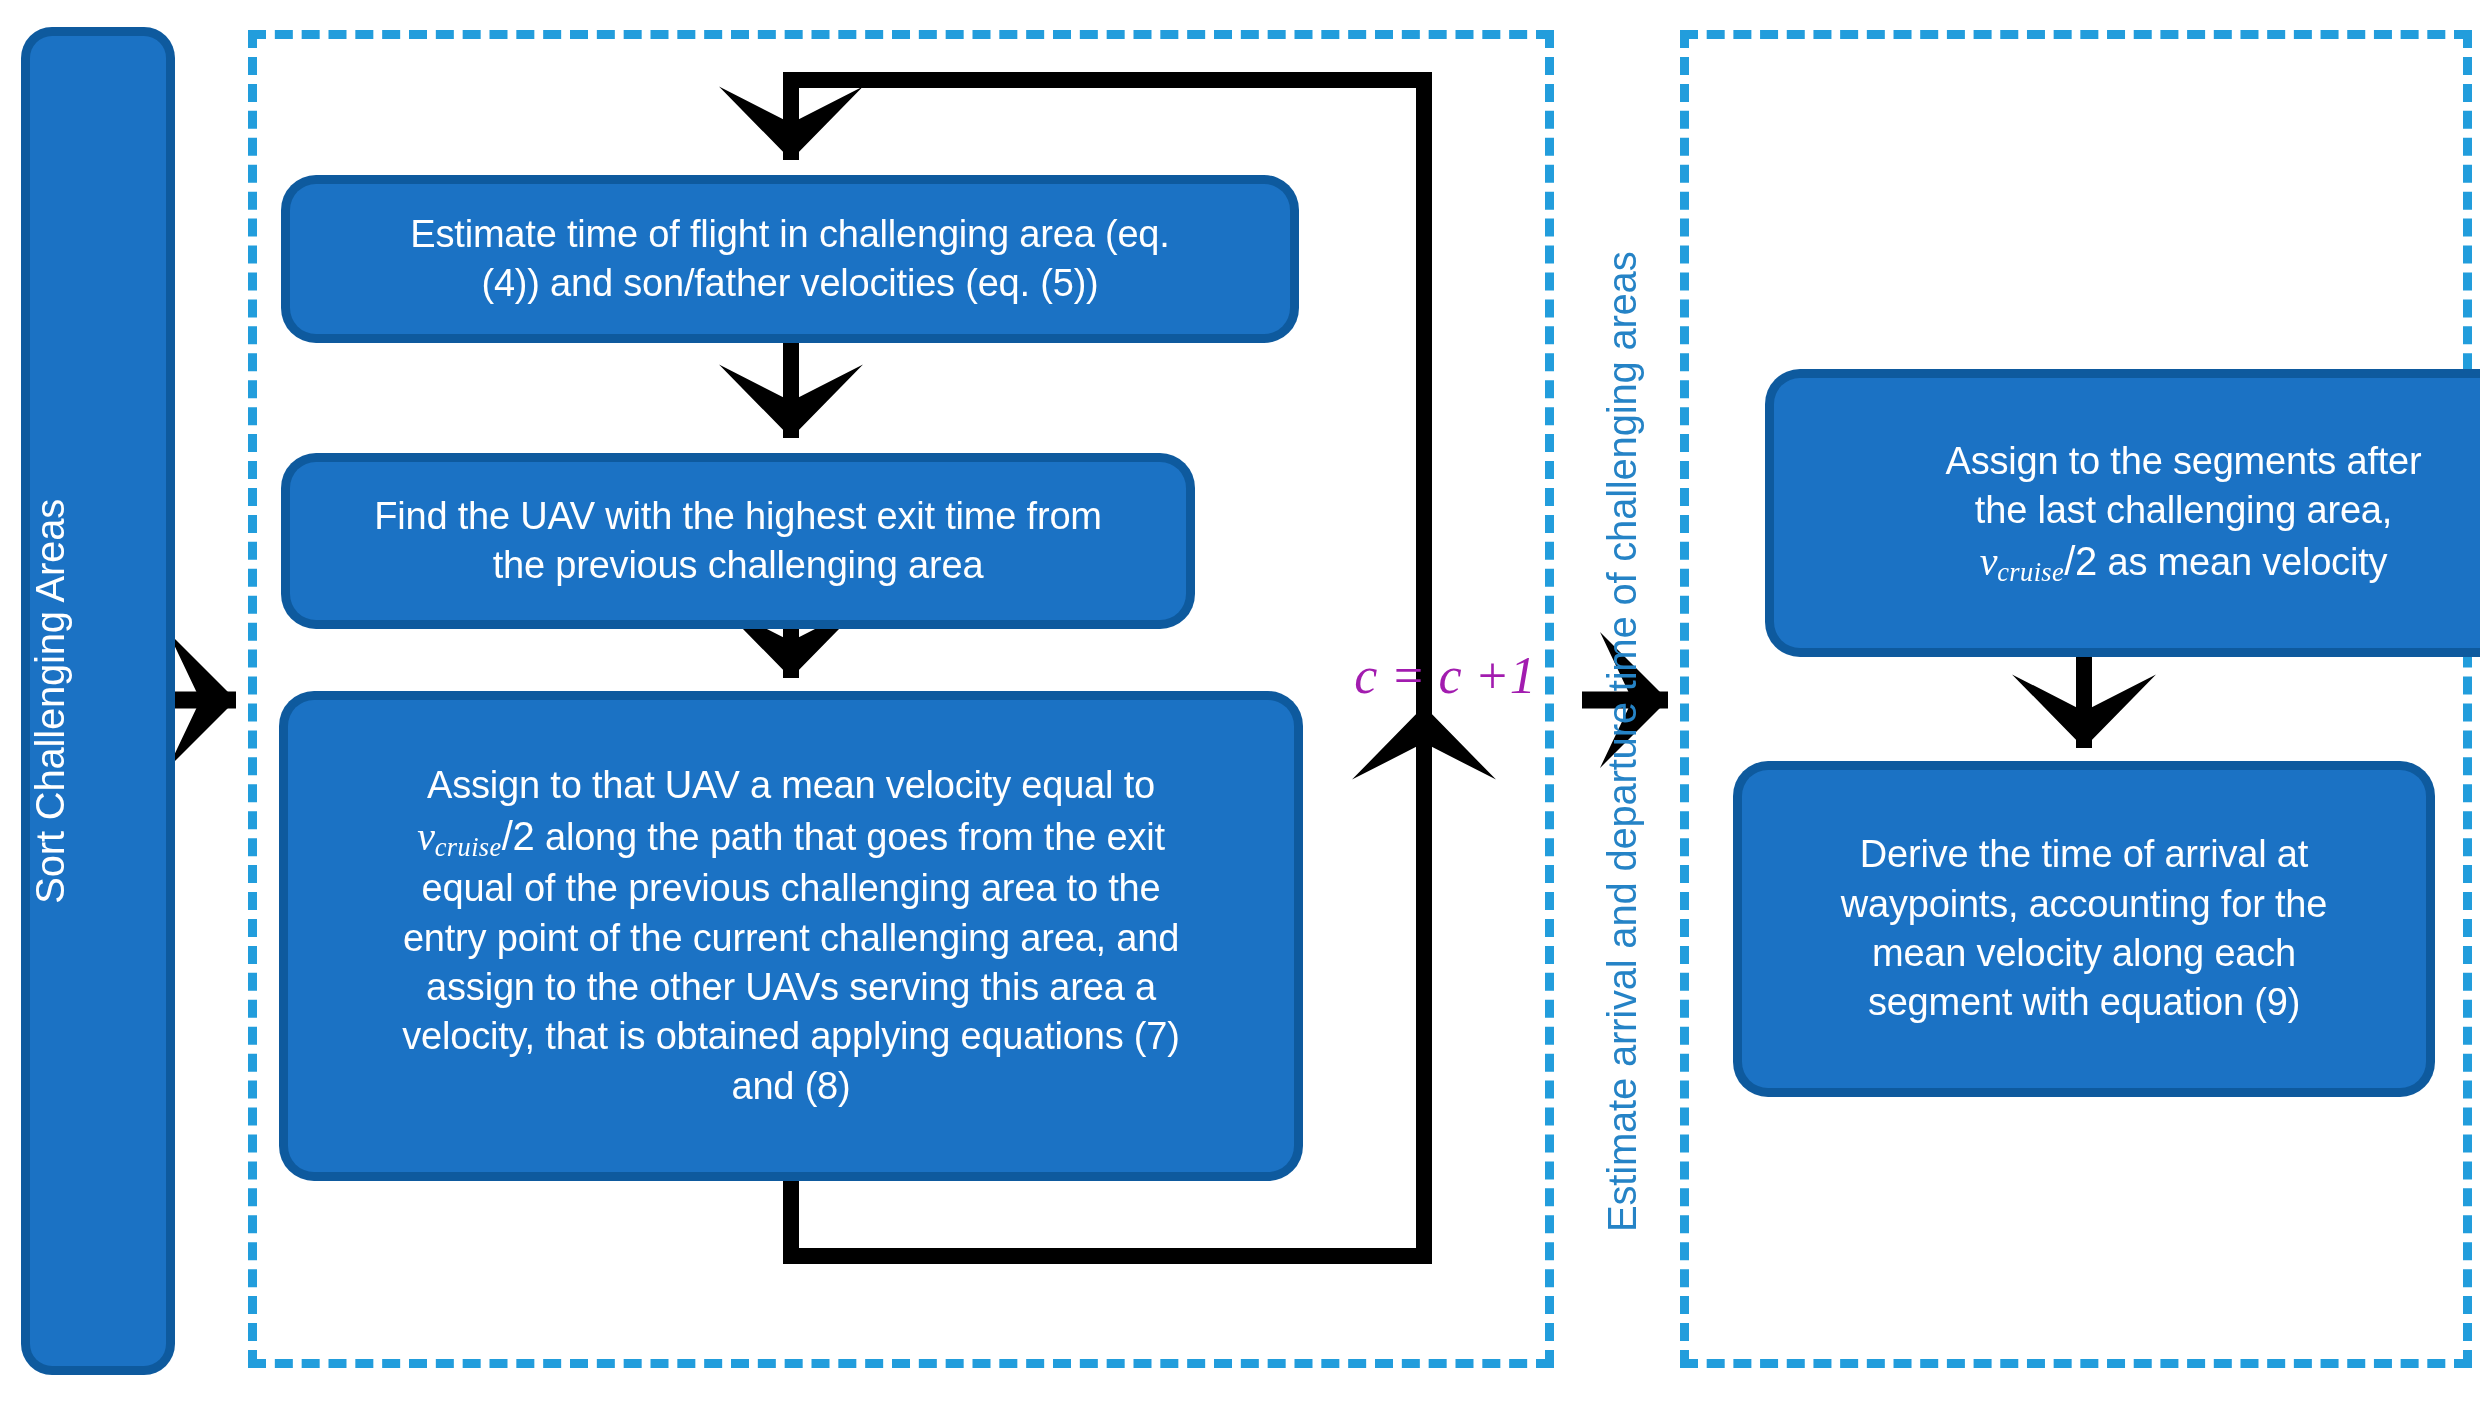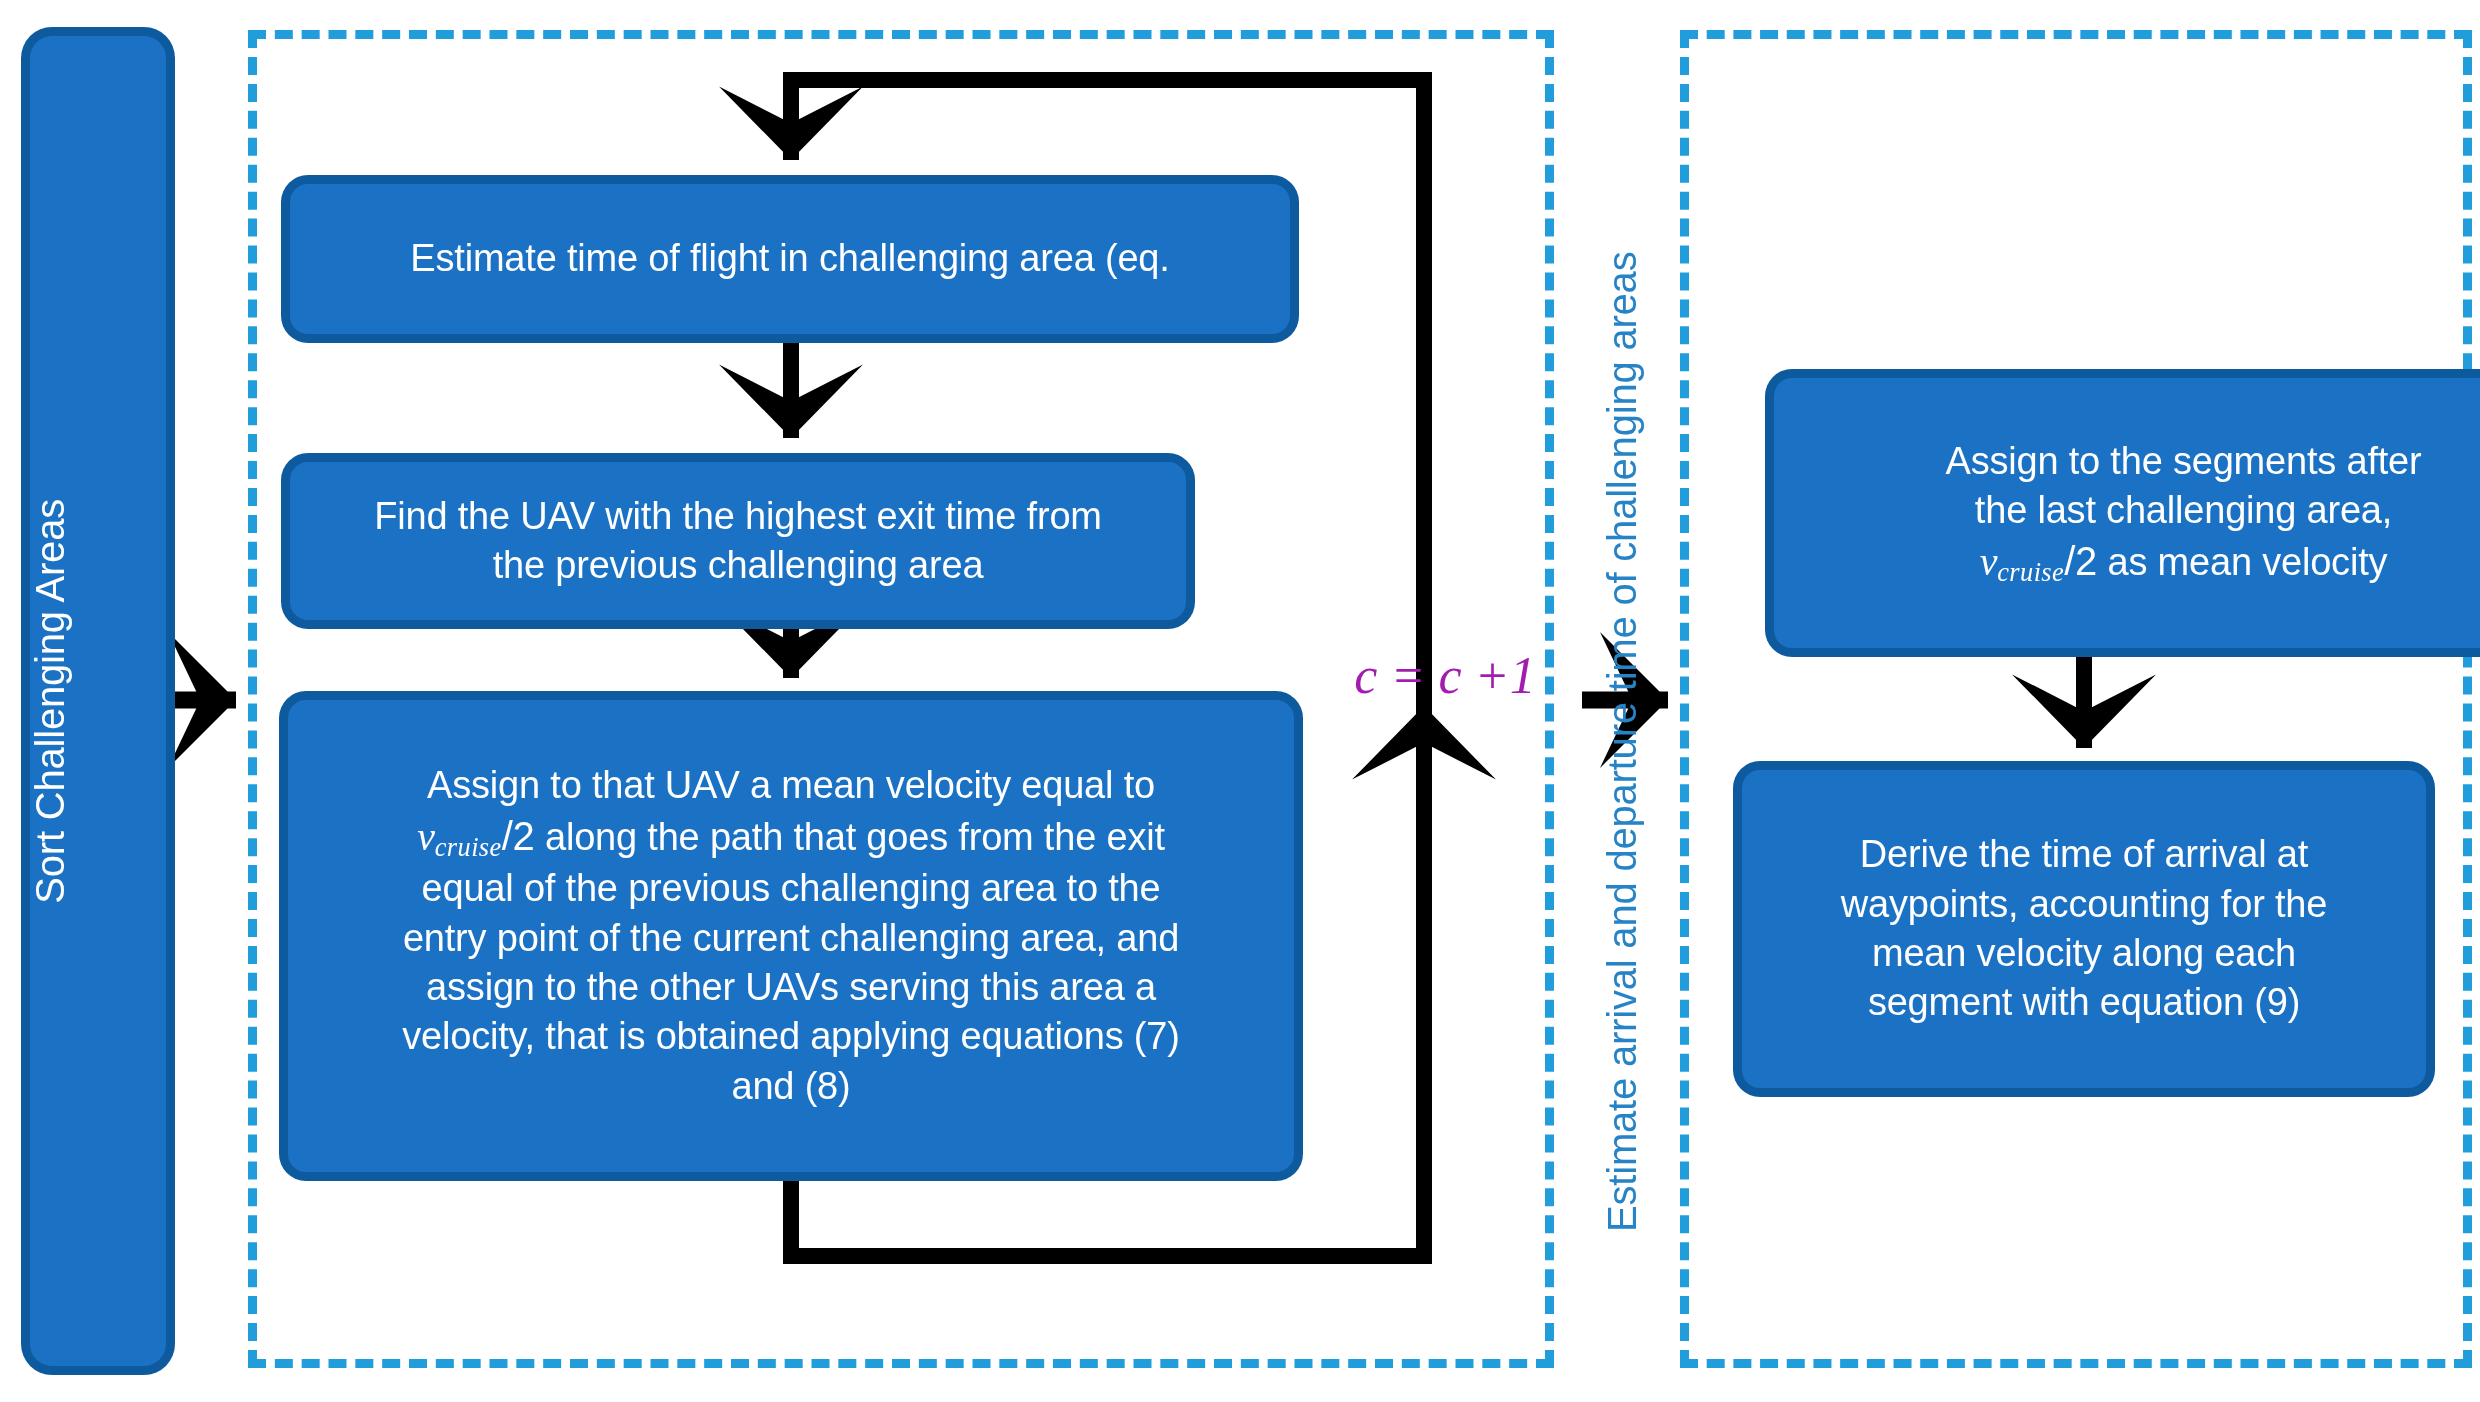--- a/index.html
+++ b/index.html
@@ -18,21 +18,21 @@
     background:transparent;
   }
   #group-challenging{left:248px;top:30px;width:1306px;height:1338px;}
   #group-waypoints{left:1680px;top:30px;width:792px;height:1338px;}
 
   
   .box{
     position:absolute;
     box-sizing:border-box;
     background:#1B72C4;
-    border-radius:18px;
+    border-radius:26px;
     color:#ffffff;
     display:flex;
     align-items:center;
     justify-content:center;
     text-align:center;
     box-shadow:0 0 0 9px #0E5A9E;
     padding:10px 11px;
     line-height:1.30;
     font-size:38px;
     letter-spacing:-0.2px;
@@ -148,20 +148,21 @@
   <div class="dashed-group" id="group-challenging"></div>
   <div class="dashed-group" id="group-waypoints"></div>
 
   <div class="box" id="box-sort">
     <span class="txt">Sort Challenging Areas</span>
   </div>
 
   <div class="box" id="box-estimate-tof">
     <span class="txt">
       <span>Estimate time of flight in challenging area (eq.</span><br>
+      <span>(4)) and son/father velocities (eq. (5))</span>
     </span>
   </div>
 
   <div class="box" id="box-find-uav">
     <span class="txt">
       <span>Find the UAV with the highest exit time from</span><br>
       <span>the previous challenging area</span>
     </span>
   </div>
 

